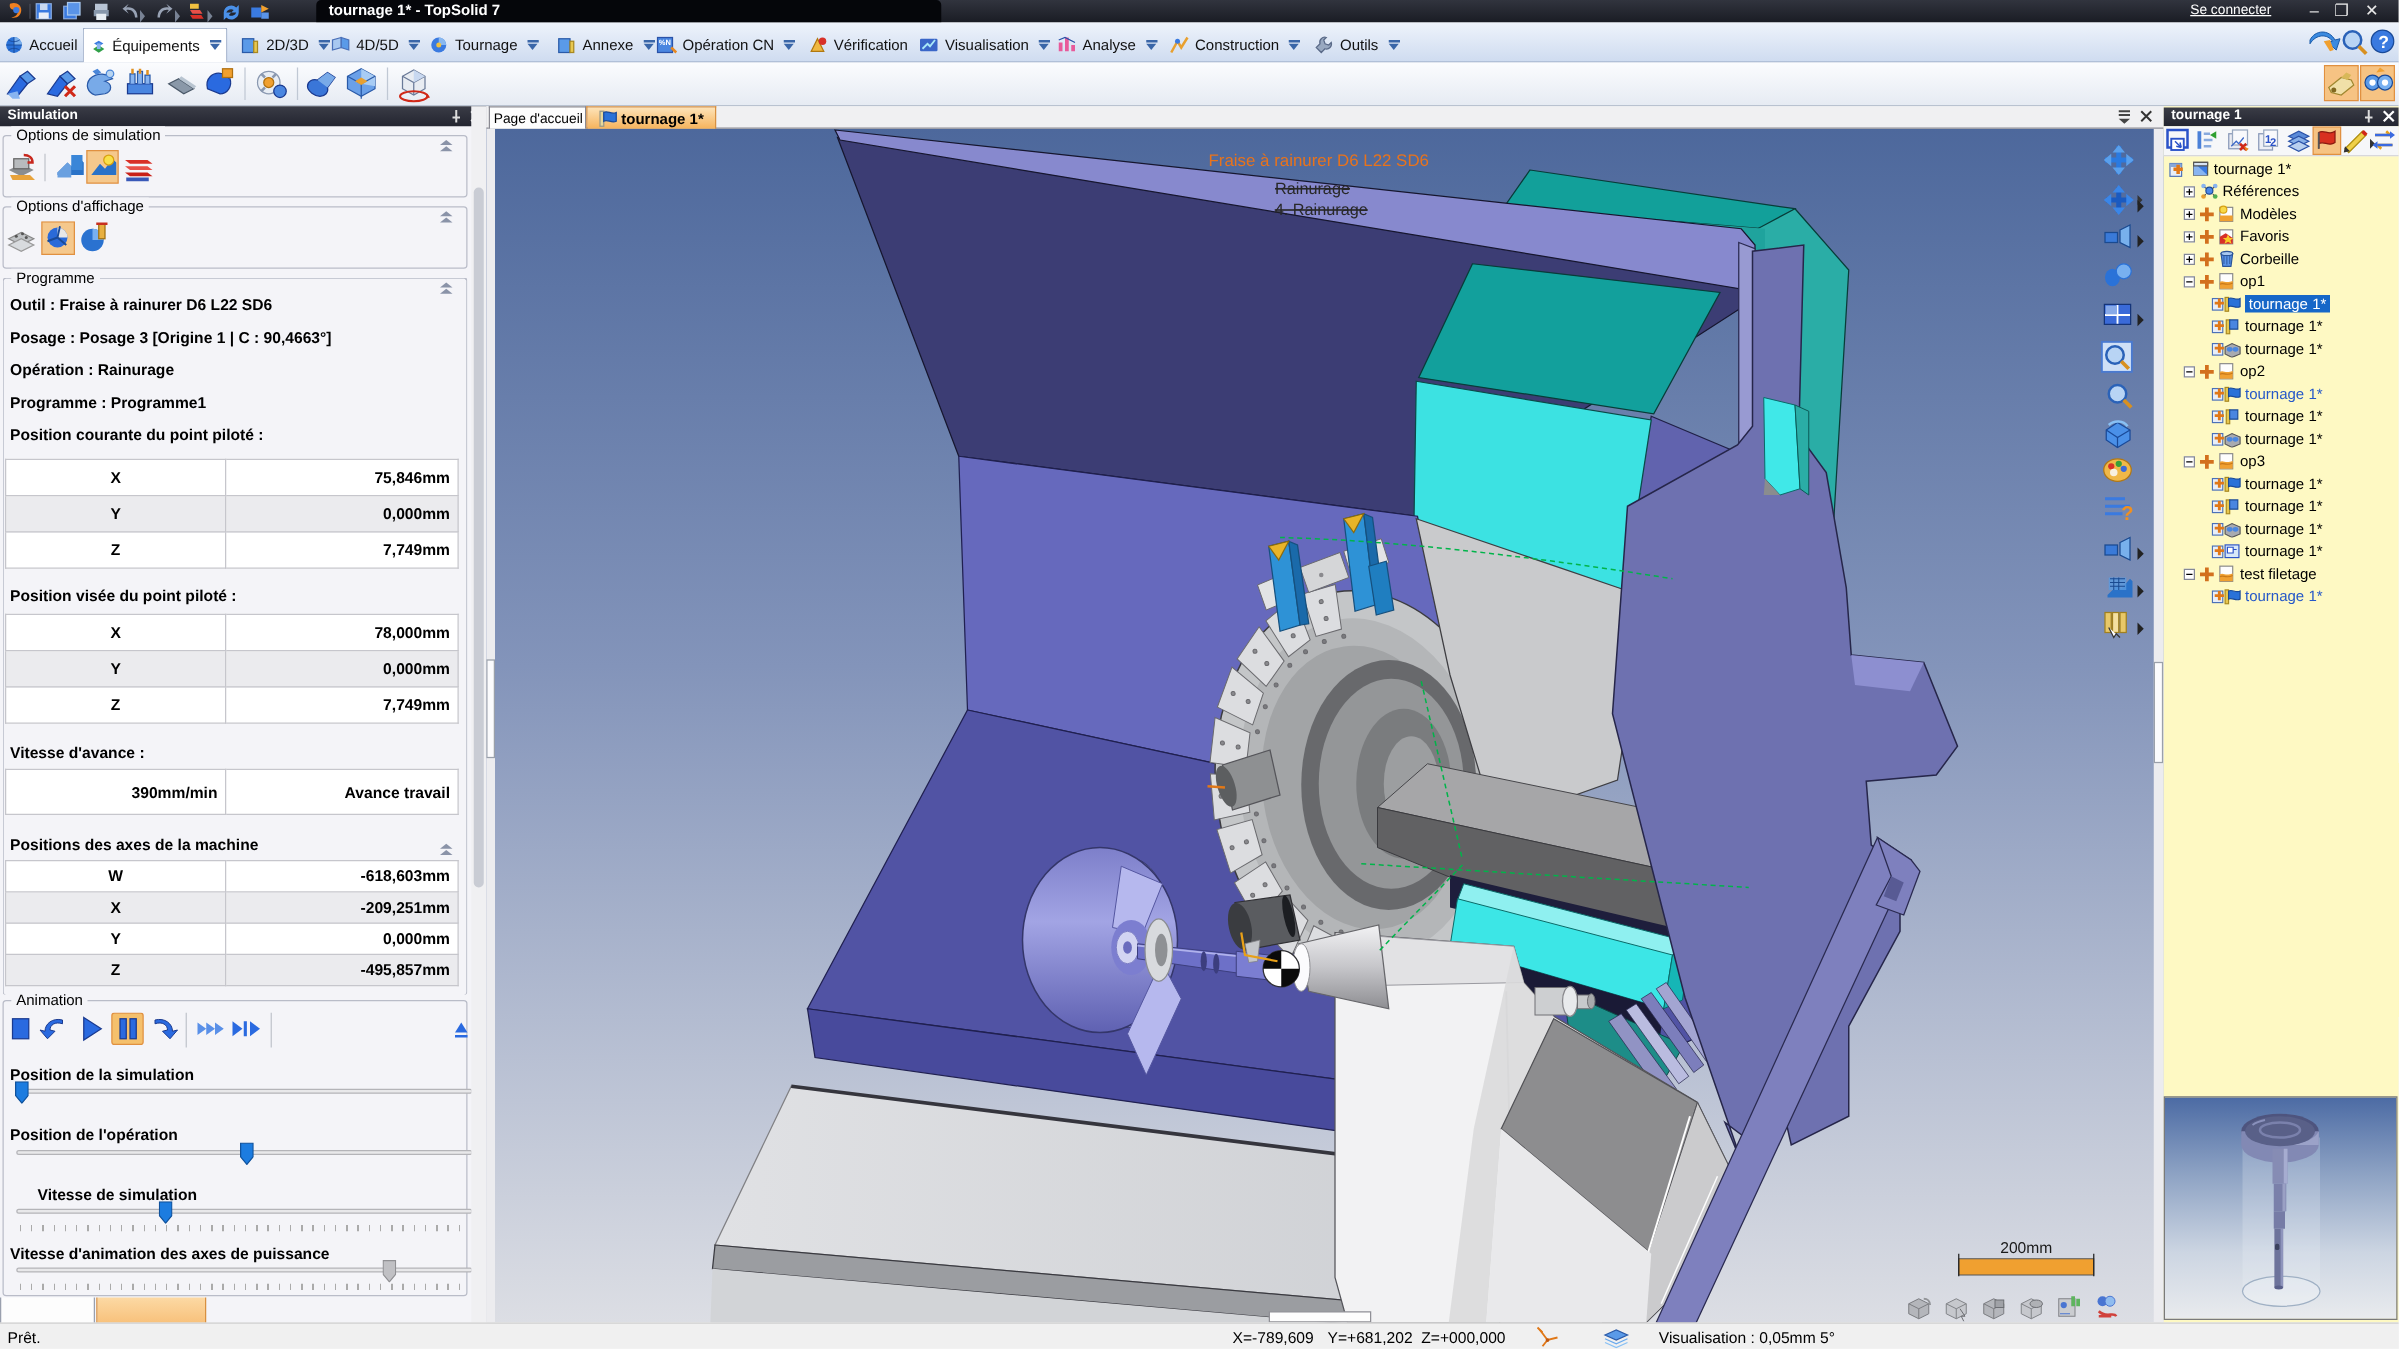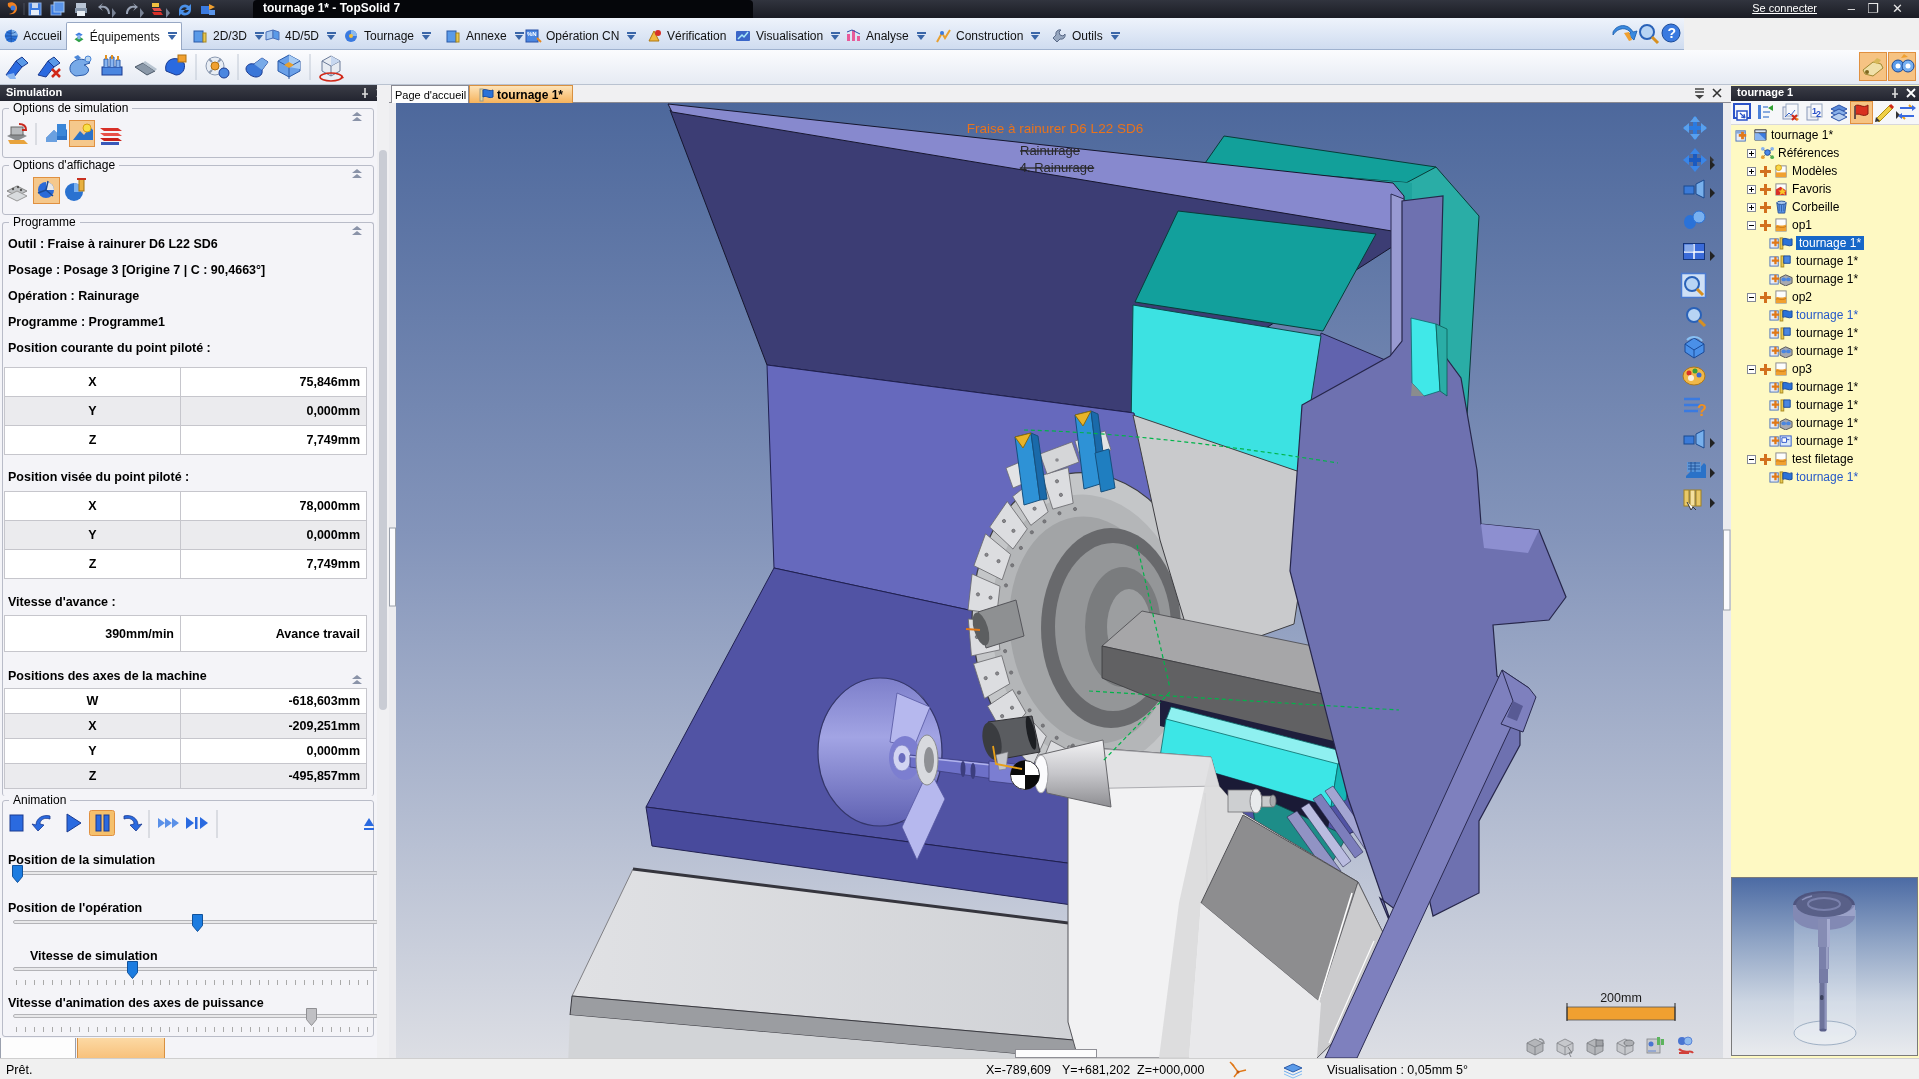--- a/index.html
+++ b/index.html
@@ -8,21 +8,21 @@
 
 
 #titlebar { position:absolute; left:0; top:0; width:1919px; height:18px;
   background:linear-gradient(#31343e,#1a1c24); }
 #doctab { position:absolute; left:253px; top:0; width:500px; height:18px; background:#05060a;
   border-radius:4px 4px 0 0; color:#fff; font-size:12px; font-weight:bold; line-height:17px; padding-left:10px; }
 #seconnecter { position:absolute; right:102px; top:2px; color:#fff; font-size:11px; text-decoration:underline; }
 .winbtn { position:absolute; top:1px; color:#e8e8e8; font-size:13px; }
 
 
-#ribbon { position:absolute; left:0; top:18px; width:1684px; height:32px;
+#ribbon { position:absolute; left:0; top:18px; width:1919px; height:32px;
   background:linear-gradient(#eef3fb,#cfdcf0); border-bottom:1px solid #9fb2cf; }
 .rtab { position:absolute; top:4px; height:28px; font-size:12px; color:#111; display:flex; align-items:center; padding:0 6px; }
 .rtab.sel { background:#fff; border:1px solid #98a8c4; border-bottom:none; border-radius:2px 2px 0 0; }
 .rtab .dd { margin-left:7px; }
 .dd { display:inline-block; width:11px; height:9px; position:relative; }
 .dd:before { content:""; position:absolute; left:1px; top:0; width:9px; height:2px; background:#3a66a8; }
 .dd:after { content:""; position:absolute; left:1px; top:3px; border-left:4.5px solid transparent; border-right:4.5px solid transparent; border-top:5px solid #3a66a8; }
 .ricon { display:inline-block; width:17px; height:16px; margin-right:4px; }
 
 
@@ -338,21 +338,21 @@
             <path d="M11 6a9 9 0 0 1 9 9h-9z" fill="#78b0f0"></path>
             <rect x="16" y="2" width="5" height="12" fill="#e8b040" stroke="#a07010"></rect>
             <path d="M14 2h9" stroke="#c83020" stroke-width="2"></path>
           </g>
       </svg>
     </div>
     <div class="group" style="left:2px;top:137px;width:372px;height:574px;border-bottom:none;">
       <div class="glabel">Programme</div>
       <div class="chev"></div>
       <div class="ltext" style="top:14px;">Outil : Fraise à rainurer D6 L22 SD6</div>
-      <div class="ltext" style="top:40px;">Posage : Posage 3 [Origine 7 | C : 90,4663°]</div>
+      <div class="ltext" style="top:40px;">Posage : Posage 3 [Origine 1 | C : 90,4663°]</div>
       <div class="ltext" style="top:66px;">Opération : Rainurage</div>
       <div class="ltext" style="top:92px;">Programme : Programme1</div>
       <div class="ltext" style="top:118px;">Position courante du point piloté :</div>
       <table class="vals" style="left:1px;top:144px;">
         <tbody>
             <tr style="height:29px;">
               <td class="l">X</td>
               <td class="r">75,846mm</td>
             </tr>
         <tr style="height:29px;" class="alt">

